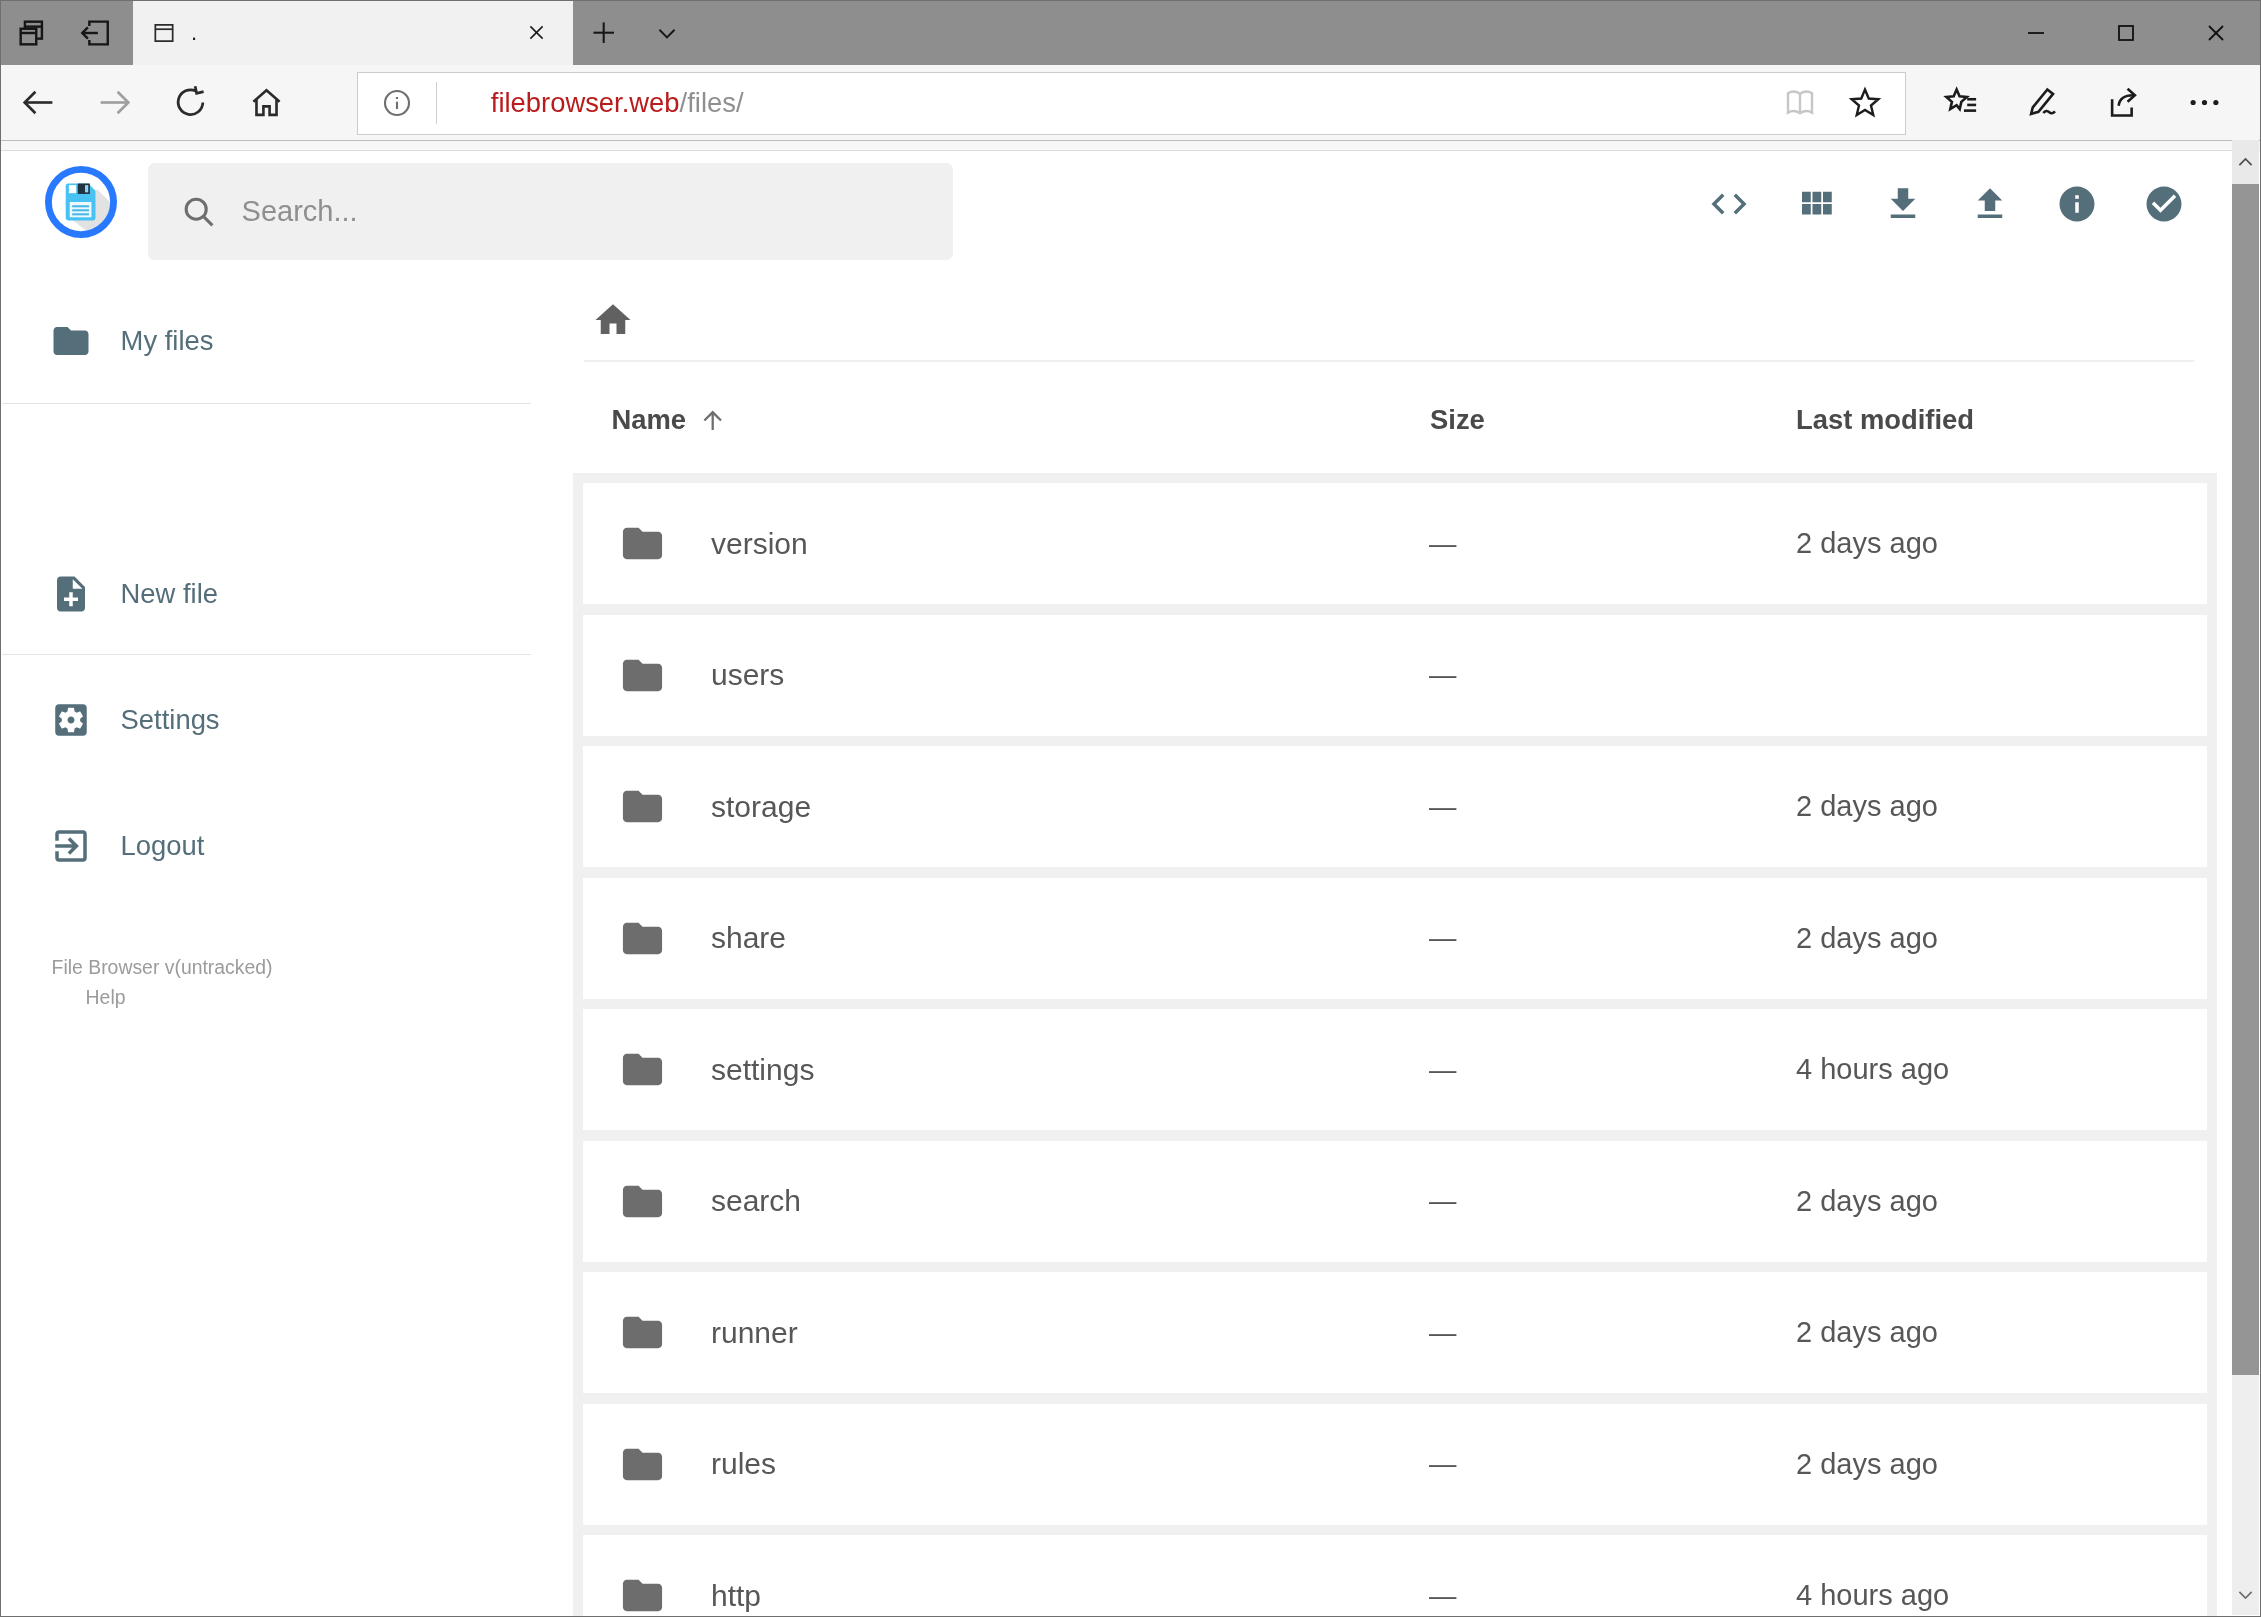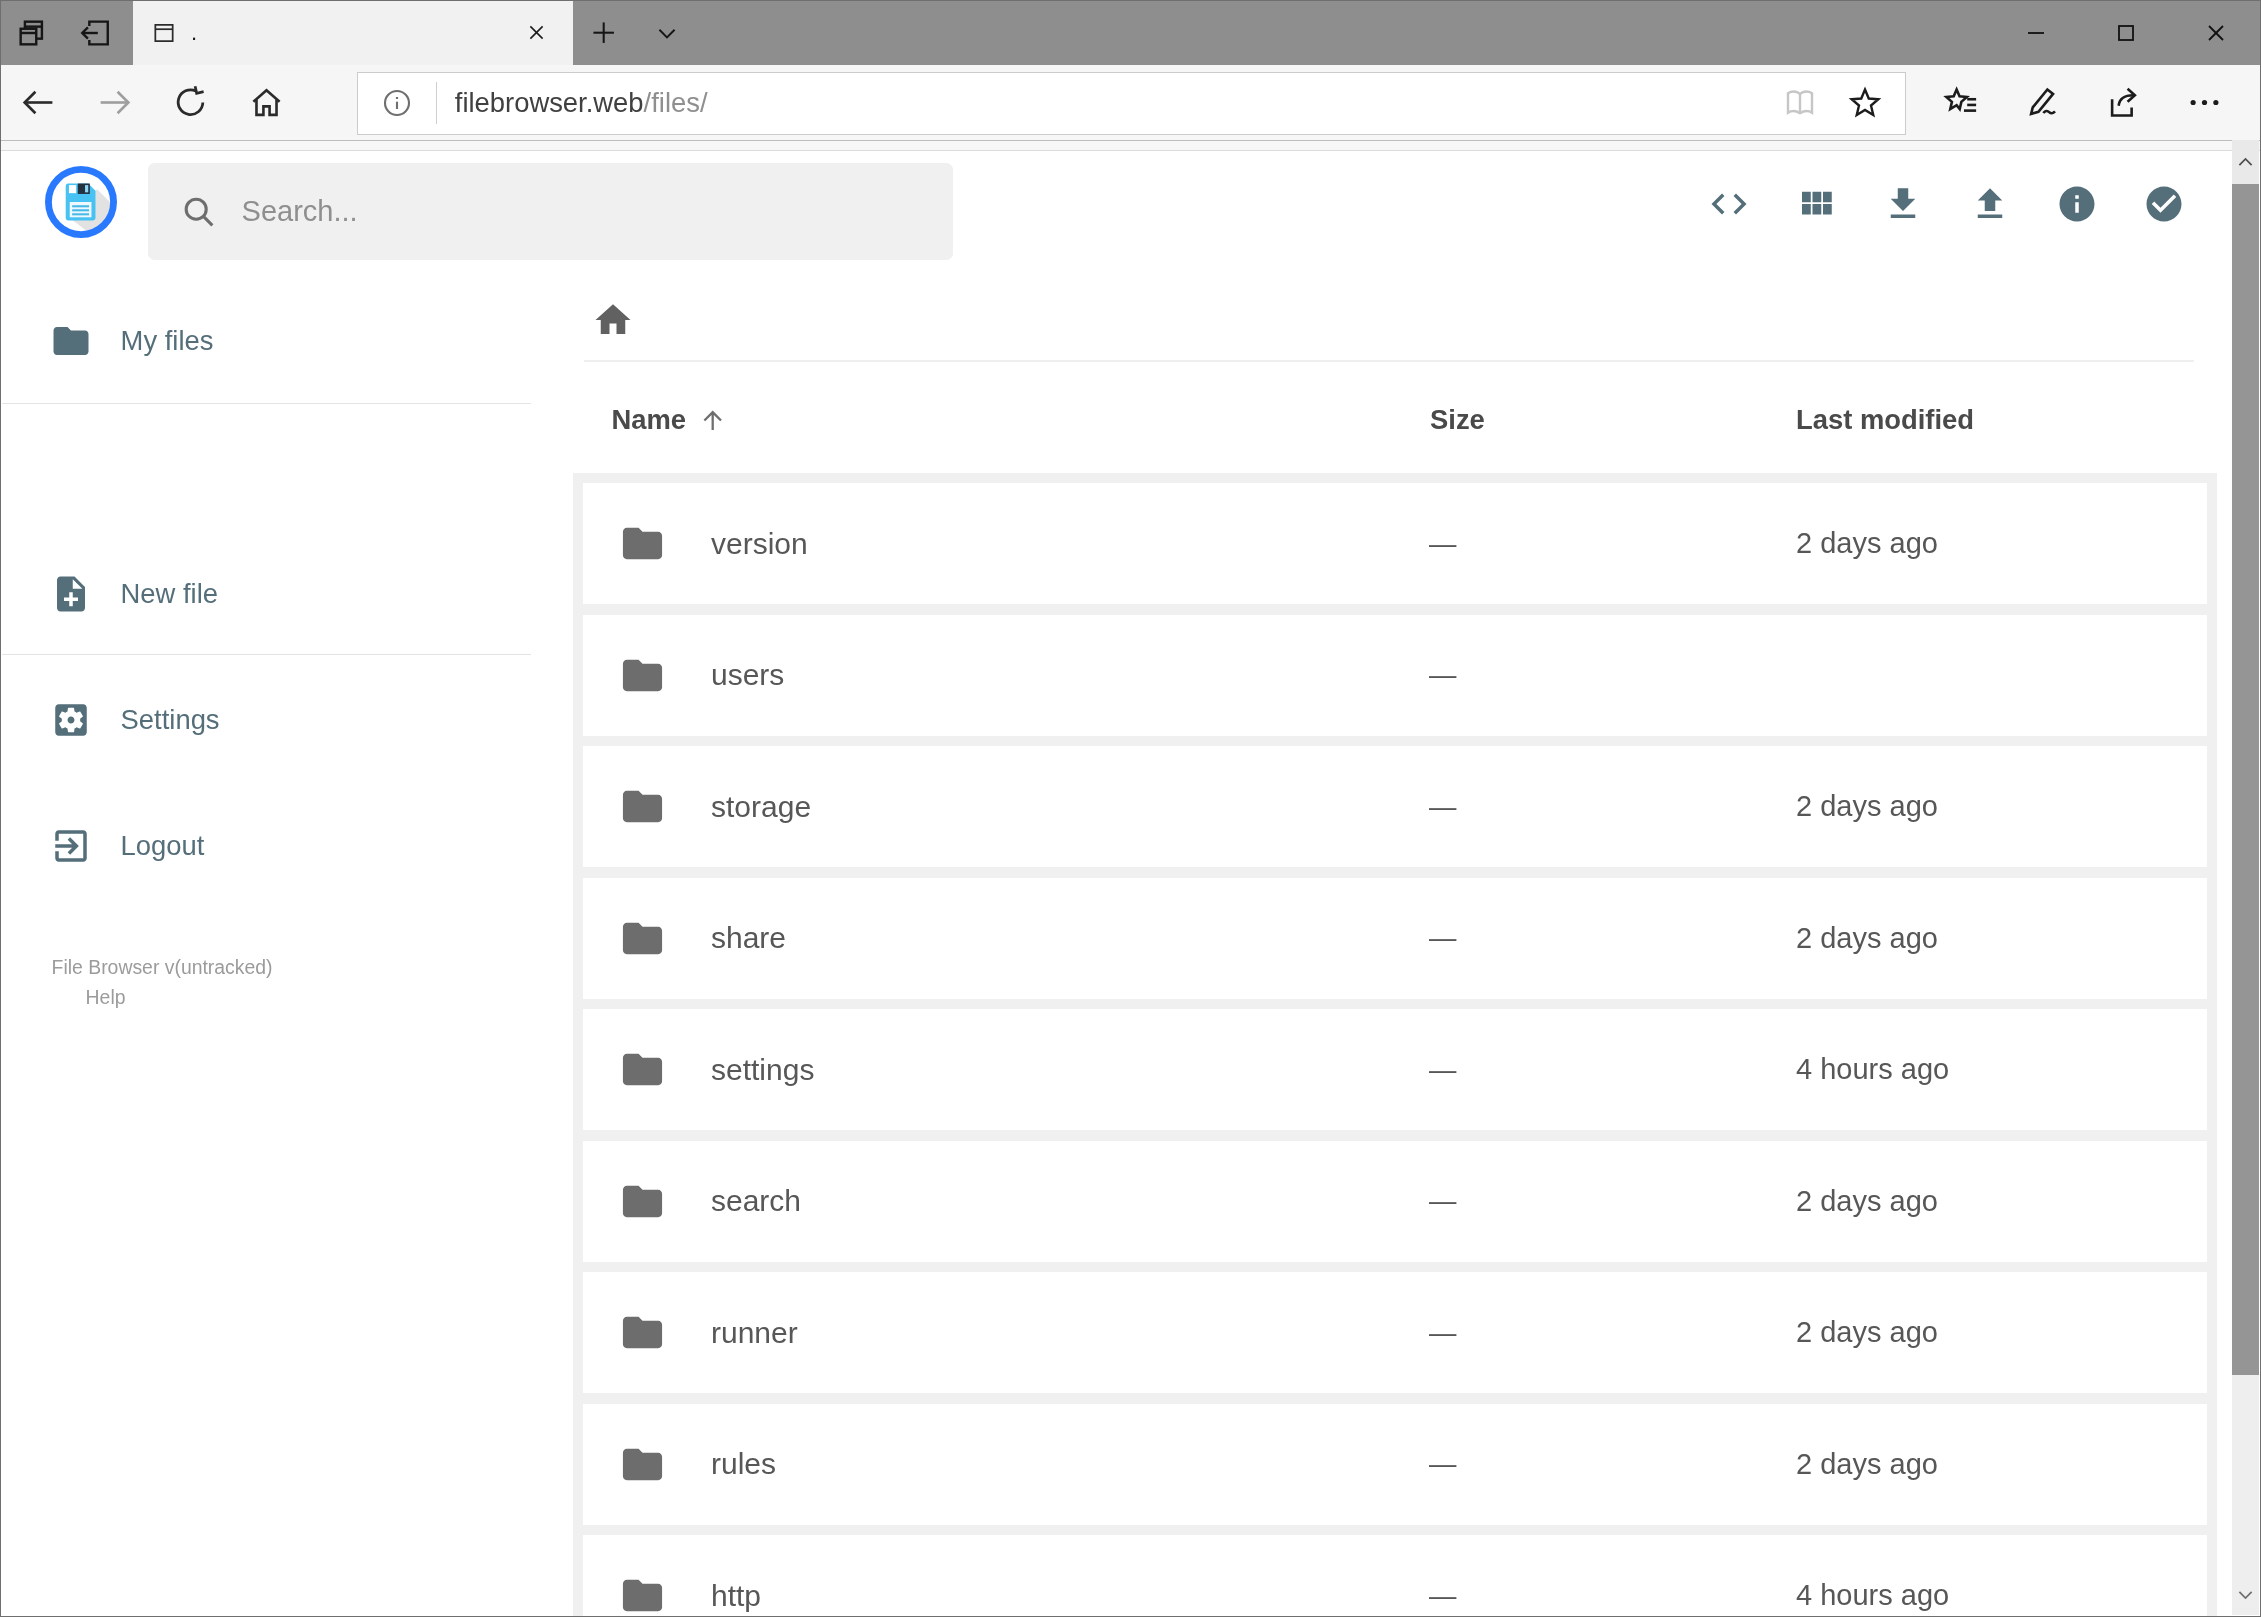--- a/index.html
+++ b/index.html
@@ -17,21 +17,21 @@
   .winbtns{margin-left:auto;display:flex;}
   .winbtn{width:90px;height:65px;display:flex;align-items:center;justify-content:center;cursor:pointer;}
 
   
   .navbar{position:absolute;left:0;top:65px;width:2261px;height:75px;background:#f6f6f6;border-bottom:1.6px solid #bdbdbd;display:flex;align-items:center;}
   .nav-btn{width:76px;height:75px;display:flex;align-items:center;justify-content:center;cursor:pointer;}
   .addressbar{position:absolute;left:357px;top:6.5px;width:1547px;height:61px;background:#ffffff;border:0.8px solid #cccccc;display:flex;align-items:center;}
   .addr-info{width:78px;display:flex;align-items:center;justify-content:center;cursor:pointer;}
   .addr-sep{width:0.8px;height:42px;background:#cfcfcf;}
   .url{margin-left:18px;font-size:27.4px;white-space:nowrap;flex:1;overflow:hidden;}
-  .url .domain{color:#404040;}
+  .url .domain{color:#b91c1c;margin-left:36px;}
   .url .path{color:#8f8f8f;}
   .addr-right{display:flex;align-items:center;margin-right:8px;}
   .addr-icon{width:65px;height:57px;display:flex;align-items:center;justify-content:center;cursor:pointer;}
   .hubicons{position:absolute;right:16px;top:0;height:75px;display:flex;align-items:center;}
   .hub-btn{width:81px;height:75px;display:flex;align-items:center;justify-content:center;cursor:pointer;}
 
   .chrome-strip{position:absolute;left:0;top:141px;width:2261px;height:9px;background:#f7f7f7;border-bottom:1.6px solid #dcdcdc;}
 
   
   .fb-header{position:absolute;left:0;top:152px;width:2261px;height:115px;background:#ffffff;}

